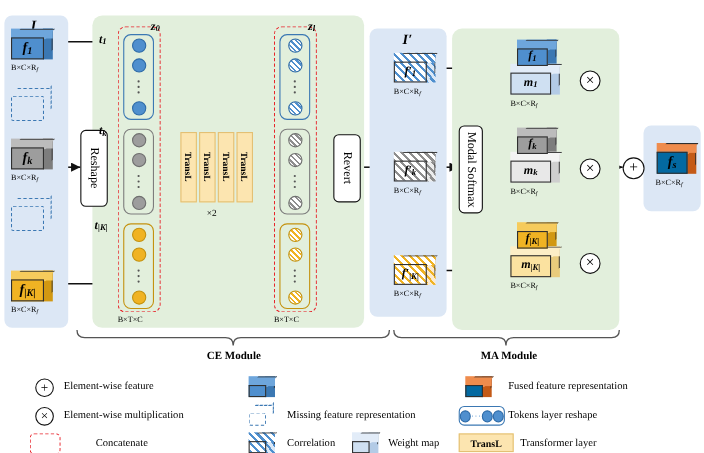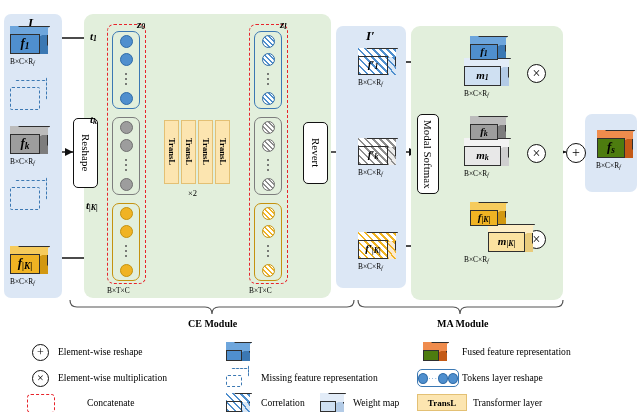--- a/index.html
+++ b/index.html
@@ -24,21 +24,21 @@
   .cube .side{position:absolute;right:0;top:0;width:9px;bottom:0;z-index:1;}
   .cube .side:after{content:"";position:absolute;inset:0;border:1px solid #2f2f2f;border-left:none;
        clip-path:polygon(0% 0%, 100% 0%, 100% calc(100% - 9px), 0% 100%);background:inherit;}
 
   .c-blue .face{background:#4f8fce;}
   .c-blue .top{background:#6ea6dc;} .c-blue .side{background:#3b78b3;}
   .c-gray .face{background:#9d9d9d;}
   .c-gray .top{background:#bcbcbc;} .c-gray .side{background:#7d7d7d;}
   .c-gold .face{background:#f0b323;}
   .c-gold .top{background:#f6cb5c;} .c-gold .side{background:#d29812;}
-  .c-orange .face{background:#4d7c0f;}
+  .c-orange .face{background:#0369a1;}
   .c-orange .top{background:#ef8c4d;} .c-orange .side{background:#c45a17;}
   .c-ltblue .face{background:#cfe0f2;} .c-ltblue .top{background:#e2ecf8;} .c-ltblue .side{background:#b3cbe6;}
   .c-ltgray .face{background:#e8e8e8;} .c-ltgray .top{background:#f3f3f3;} .c-ltgray .side{background:#cfcfcf;}
   .c-ltgold .face{background:#fbe2a0;} .c-ltgold .top{background:#fdeec6;} .c-ltgold .side{background:#e9cb7c;}
 
   
   .c-hblue .face{background:
       repeating-linear-gradient(45deg,#4f8fce 0 2px,#ffffff 2px 5px);}
   .c-hblue .top{background:repeating-linear-gradient(45deg,#4f8fce 0 2px,#ffffff 2px 5px);}
   .c-hblue .side{background:repeating-linear-gradient(45deg,#4f8fce 0 2px,#dbe8f6 2px 5px);}
@@ -427,21 +427,21 @@
     <span>×</span>
   </div>
 
 <div class="cube c-gold small" style="left:470px;top:202px;width:36px;height:24px;">
   <div class="top"></div>
     <div class="side"></div>
   <div class="face">
       <span class="lbl"><span>f</span><span class="sub">|K|</span></span>
     </div>
 </div>
-<div class="cube c-ltgold small" style="left:488px;top:224px;width:45px;height:28px;text-align:right;">
+<div class="cube c-ltgold small" style="left:464px;top:224px;width:45px;height:28px;text-align:right;">
   <div class="top"></div>
     <div class="side"></div>
   <div class="face">
       <span class="lbl"><span>m</span><span class="sub">|K|</span></span>
     </div>
 </div>
 <div class="dims" style="left:464px;top:255px;">
   <span>B×C×R</span><span class="sub">f</span>
 </div>
 <div class="op" style="left:527px;top:230px;width:17px;height:17px;">
@@ -462,21 +462,21 @@
 <div class="dims" style="left:596px;top:161px;">
   <span>B×C×R</span><span class="sub">f</span>
 </div>
 
 <div class="modname" style="left:188px;top:318px;">CE Module</div>
 <div class="modname" style="left:437px;top:318px;">MA Module</div>
 
 <div class="legend">
 
   <div class="lg-op" style="left:32px;top:12px;">+</div>
-  <div class="lg-item" style="left:58px;top:14px;">Element-wise reshape</div>
+  <div class="lg-item" style="left:58px;top:14px;">Element-wise feature</div>
 
   <div class="lg-op" style="left:32px;top:38px;">×</div>
   <div class="lg-item" style="left:58px;top:40px;">Element-wise multiplication</div>
 
   <div class="lg-dash" style="left:27px;top:62px;"></div>
   <div class="lg-item" style="left:58px;top:65px;margin-left:29px;">Concatenate</div>
 
   <div class="lg-cube cube c-blue" style="left:226px;top:10px;">
     <div class="top"></div>
       <div class="side"></div>

